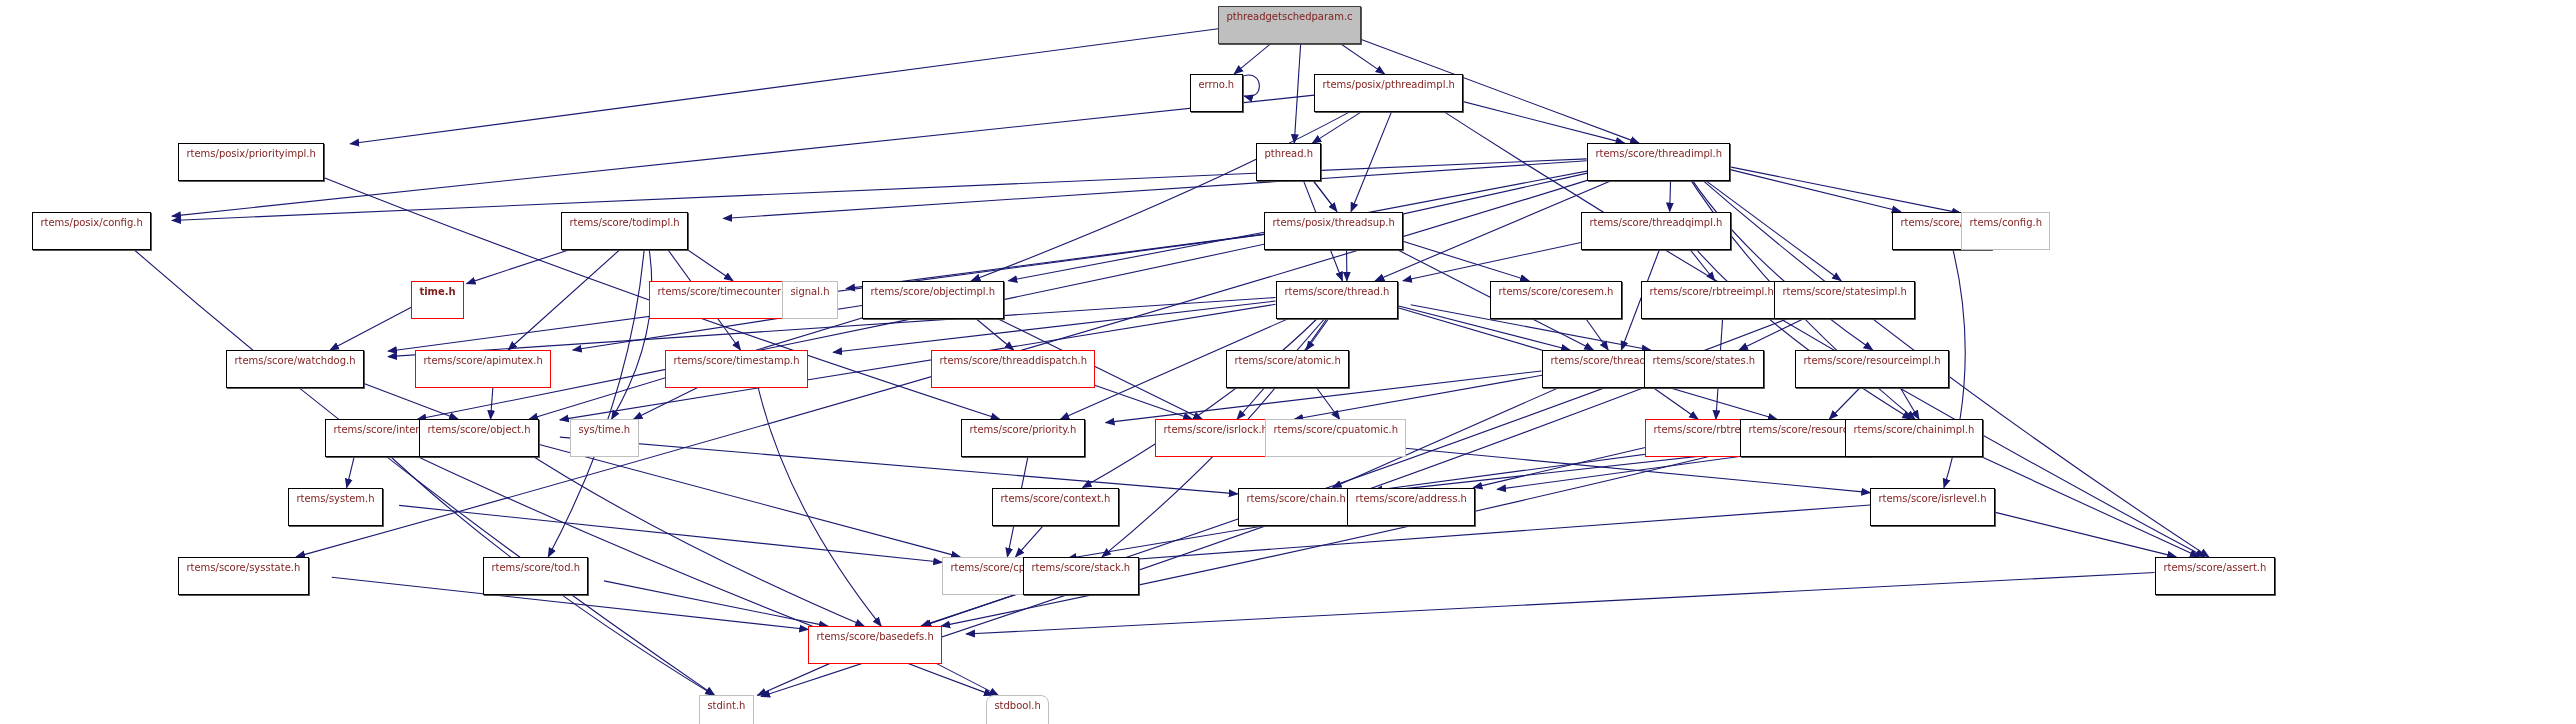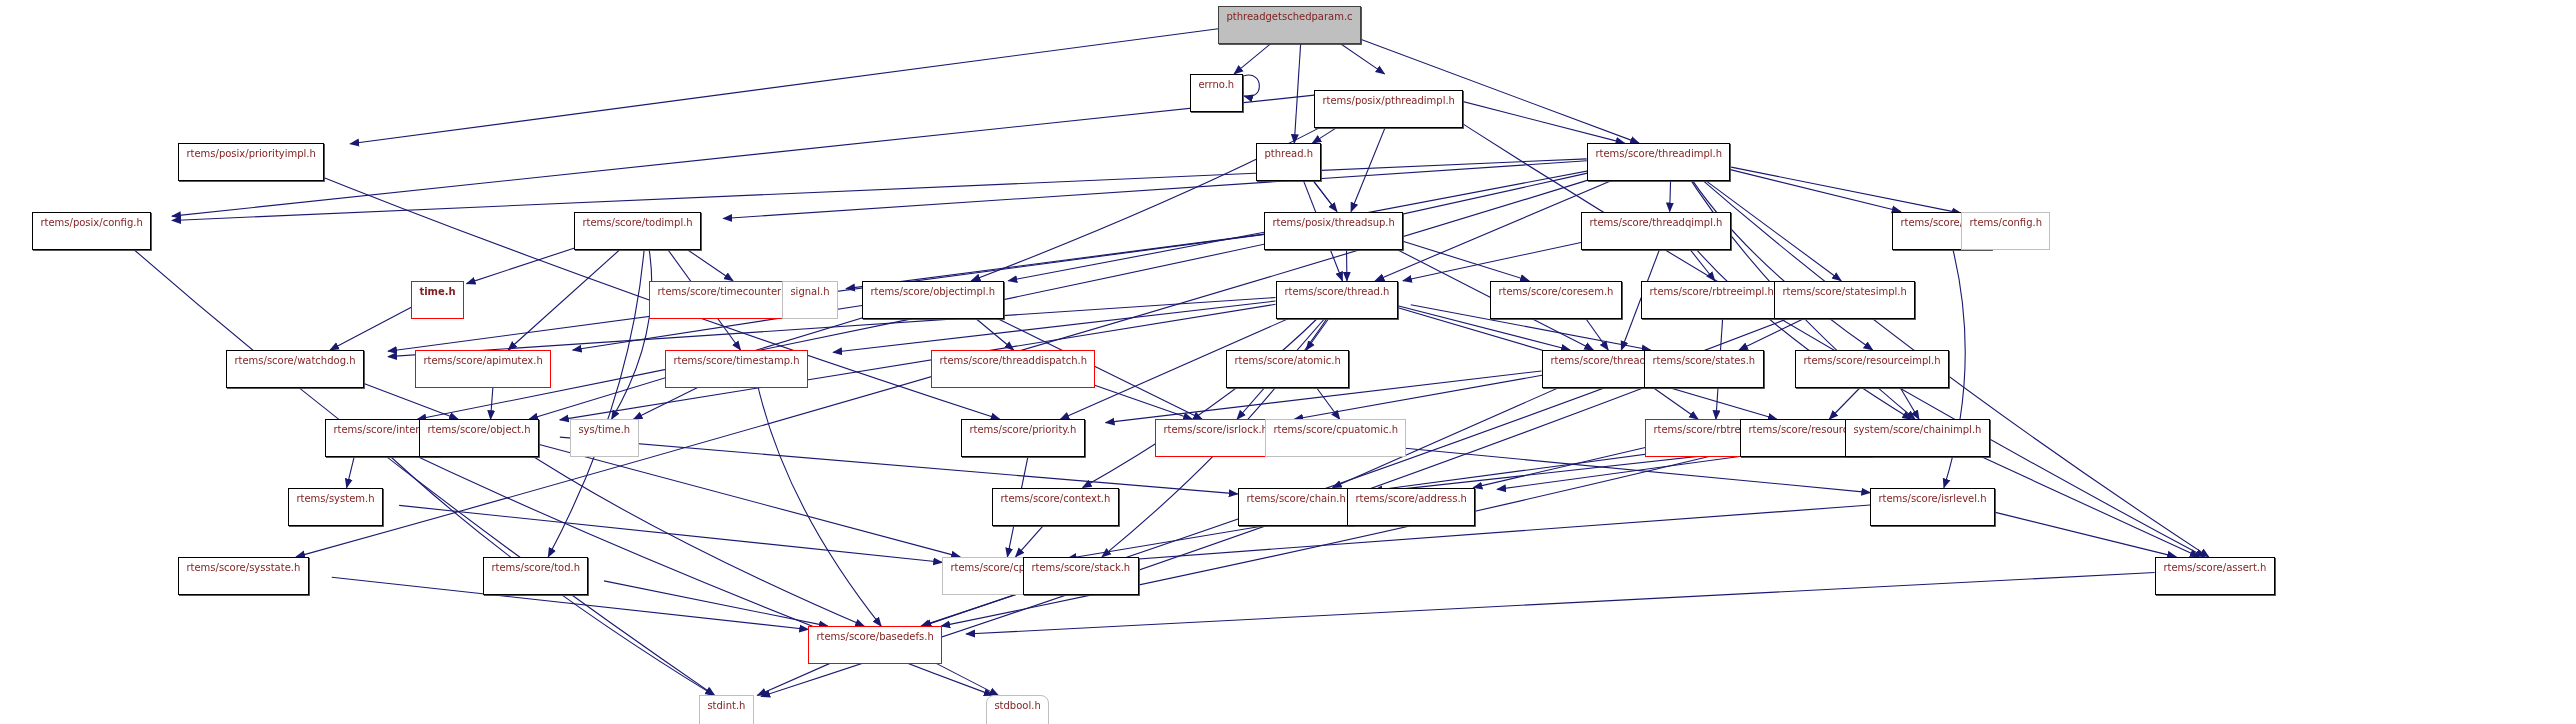--- a/index.html
+++ b/index.html
@@ -125,27 +125,27 @@
       <path d="M653.8066666666666,629 Q775,653.5 896.1933333333334,678" fill="none" stroke="#191970" stroke-width="1.2" marker-end="url(#arrow)"></path>
       <path d="M1142.78,629 Q1070.75,653.5 998.72,678" fill="none" stroke="#191970" stroke-width="1.2" marker-end="url(#arrow)"></path>
       <path d="M2333,619.9351052813255 Q1689.5,653.2540559199172 1046,686.5730065585088" fill="none" stroke="#191970" stroke-width="1.2" marker-end="url(#arrow)"></path>
       <path d="M931.0333333333333,704 Q875.5,728.5 819.9666666666667,753" fill="none" stroke="#191970" stroke-width="1.2" marker-end="url(#arrow)"></path>
       <path d="M985.72,704 Q1033.25,728.5 1080.78,753" fill="none" stroke="#191970" stroke-width="1.2" marker-end="url(#arrow)"></path>
     </g>
 </svg>
 <div id="nodes">
     <div class="node root" style="left: 1218px; top: 5.5px;">pthreadgetschedparam.c</div>
     <div class="node" style="left: 1190px; top: 74px;">errno.h</div>
-    <div class="node" style="left: 1314px; top: 74px; margin-top: 16px;">rtems/posix/pthreadimpl.h</div>
+    <div class="node" style="left: 1314px; top: 74px;">rtems/posix/pthreadimpl.h</div>
     <div class="node" style="left: 178px; top: 143px;">rtems/posix/priorityimpl.h</div>
     <div class="node" style="left: 1256px; top: 143px;">pthread.h</div>
     <div class="node" style="left: 1587px; top: 143px;">rtems/score/threadimpl.h</div>
     <div class="node" style="left: 32px; top: 212px;">rtems/posix/config.h</div>
     <div class="node" style="left: 1264px; top: 212px;">rtems/posix/threadsup.h</div>
-    <div class="node" style="left: 574px; top: 212px;">rtems/score/todimpl.h</div>
+    <div class="node" style="left: 561px; top: 212px;">rtems/score/todimpl.h</div>
     <div class="node" style="left: 1581px; top: 212px;">rtems/score/threadqimpl.h</div>
     <div class="node" style="left: 1892px; top: 212px;">rtems/score/isr.h</div>
     <div class="node missing" style="left: 1961px; top: 212px;">rtems/config.h</div>
     <div class="node red" style="left: 411px; top: 281px; font-weight: bold;">time.h</div>
     <div class="node red" style="left: 649px; top: 281px;">rtems/score/timecounterimpl.h</div>
     <div class="node missing" style="left: 782px; top: 281px;">signal.h</div>
     <div class="node" style="left: 862px; top: 281px;">rtems/score/objectimpl.h</div>
     <div class="node" style="left: 1276px; top: 281px;">rtems/score/thread.h</div>
     <div class="node" style="left: 1490px; top: 281px;">rtems/score/coresem.h</div>
     <div class="node" style="left: 1641px; top: 281px;">rtems/score/rbtreeimpl.h</div>
@@ -159,21 +159,21 @@
     <div class="node" style="left: 1644px; top: 350px;">rtems/score/states.h</div>
     <div class="node" style="left: 1795px; top: 350px;">rtems/score/resourceimpl.h</div>
     <div class="node" style="left: 293px; top: 419px; margin-left: 32px;">rtems/score/interr.h</div>
     <div class="node" style="left: 419px; top: 419px;">rtems/score/object.h</div>
     <div class="node missing" style="left: 570px; top: 419px;">sys/time.h</div>
     <div class="node" style="left: 961px; top: 419px;">rtems/score/priority.h</div>
     <div class="node red" style="left: 1155px; top: 419px;">rtems/score/isrlock.h</div>
     <div class="node missing" style="left: 1265px; top: 419px;">rtems/score/cpuatomic.h</div>
     <div class="node red" style="left: 1645px; top: 419px;">rtems/score/rbtree.h</div>
     <div class="node" style="left: 1740px; top: 419px;">rtems/score/resource.h</div>
-    <div class="node" style="left: 1845px; top: 419px;">system/score/chainimpl.h</div>
+    <div class="node" style="left: 1845px; top: 419px;">rtems/score/chainimpl.h</div>
     <div class="node" style="left: 288px; top: 488px;">rtems/system.h</div>
     <div class="node" style="left: 992px; top: 488px;">rtems/score/context.h</div>
     <div class="node" style="left: 1238px; top: 488px;">rtems/score/chain.h</div>
     <div class="node" style="left: 1347px; top: 488px;">rtems/score/address.h</div>
     <div class="node" style="left: 1870px; top: 488px;">rtems/score/isrlevel.h</div>
     <div class="node" style="left: 178px; top: 557px;">rtems/score/sysstate.h</div>
     <div class="node" style="left: 483px; top: 557px;">rtems/score/tod.h</div>
     <div class="node missing" style="left: 942px; top: 557px;">rtems/score/cpu.h</div>
     <div class="node" style="left: 1023px; top: 557px;">rtems/score/stack.h</div>
     <div class="node" style="left: 2155px; top: 557px;">rtems/score/assert.h</div>

